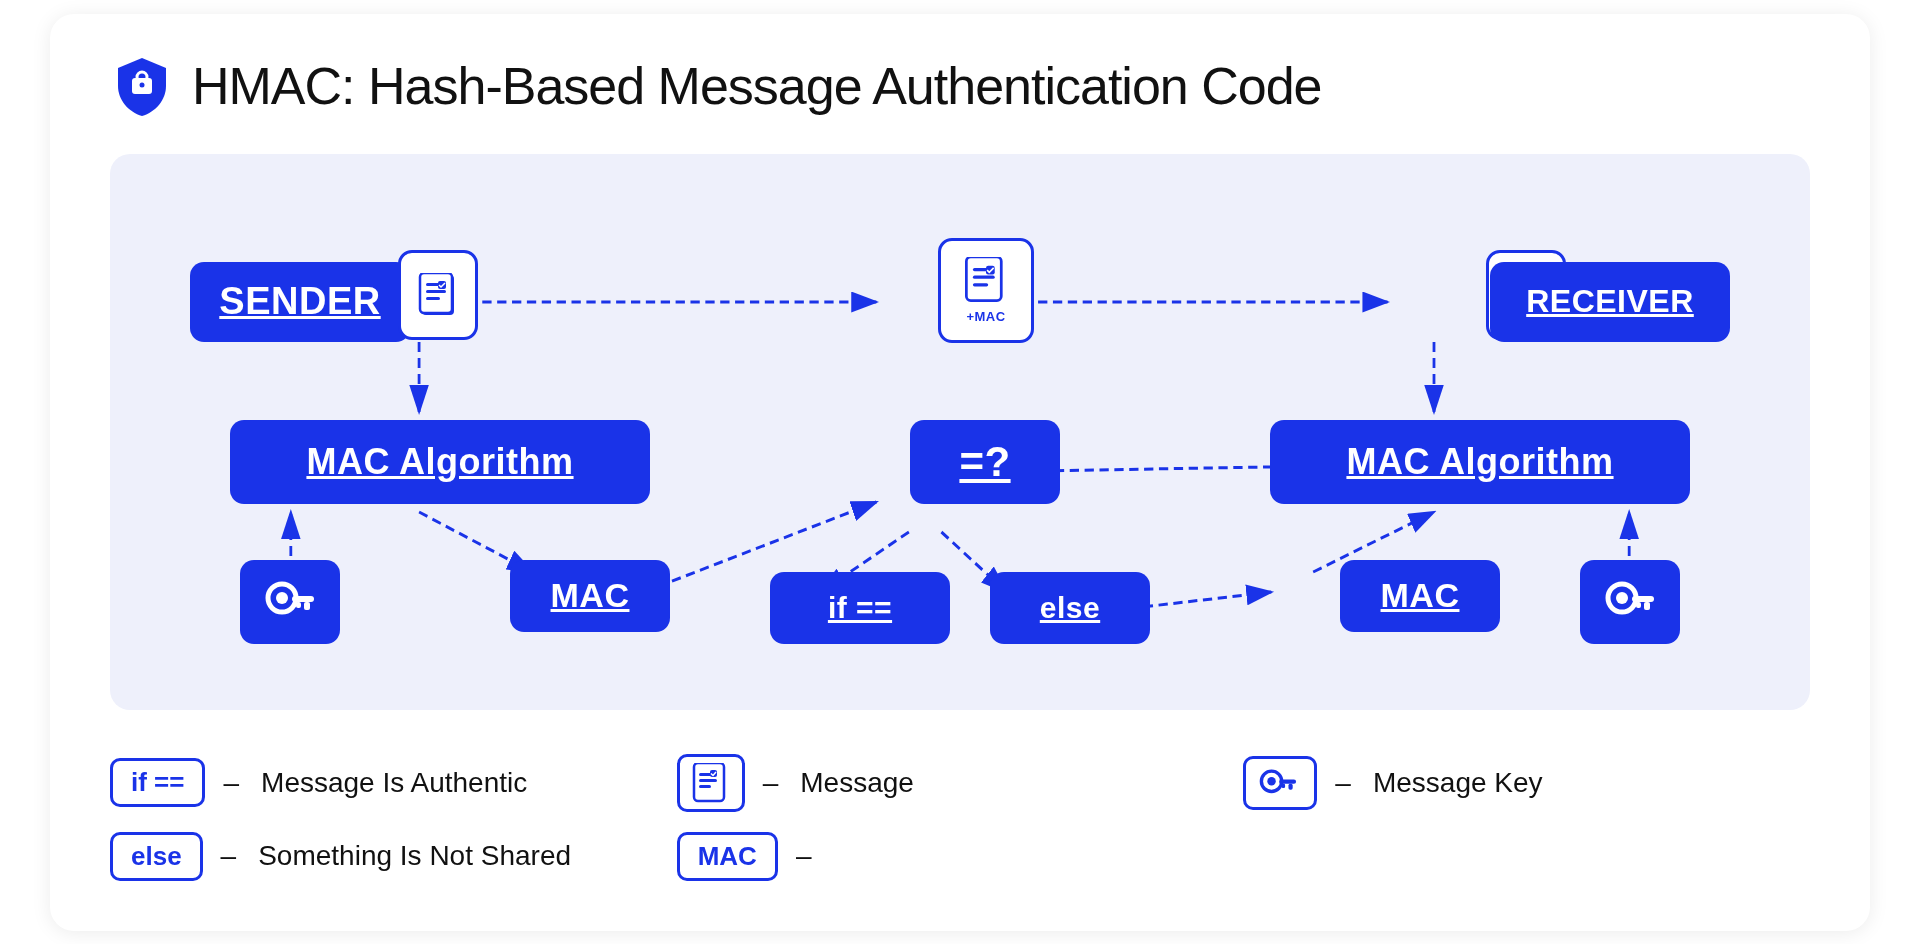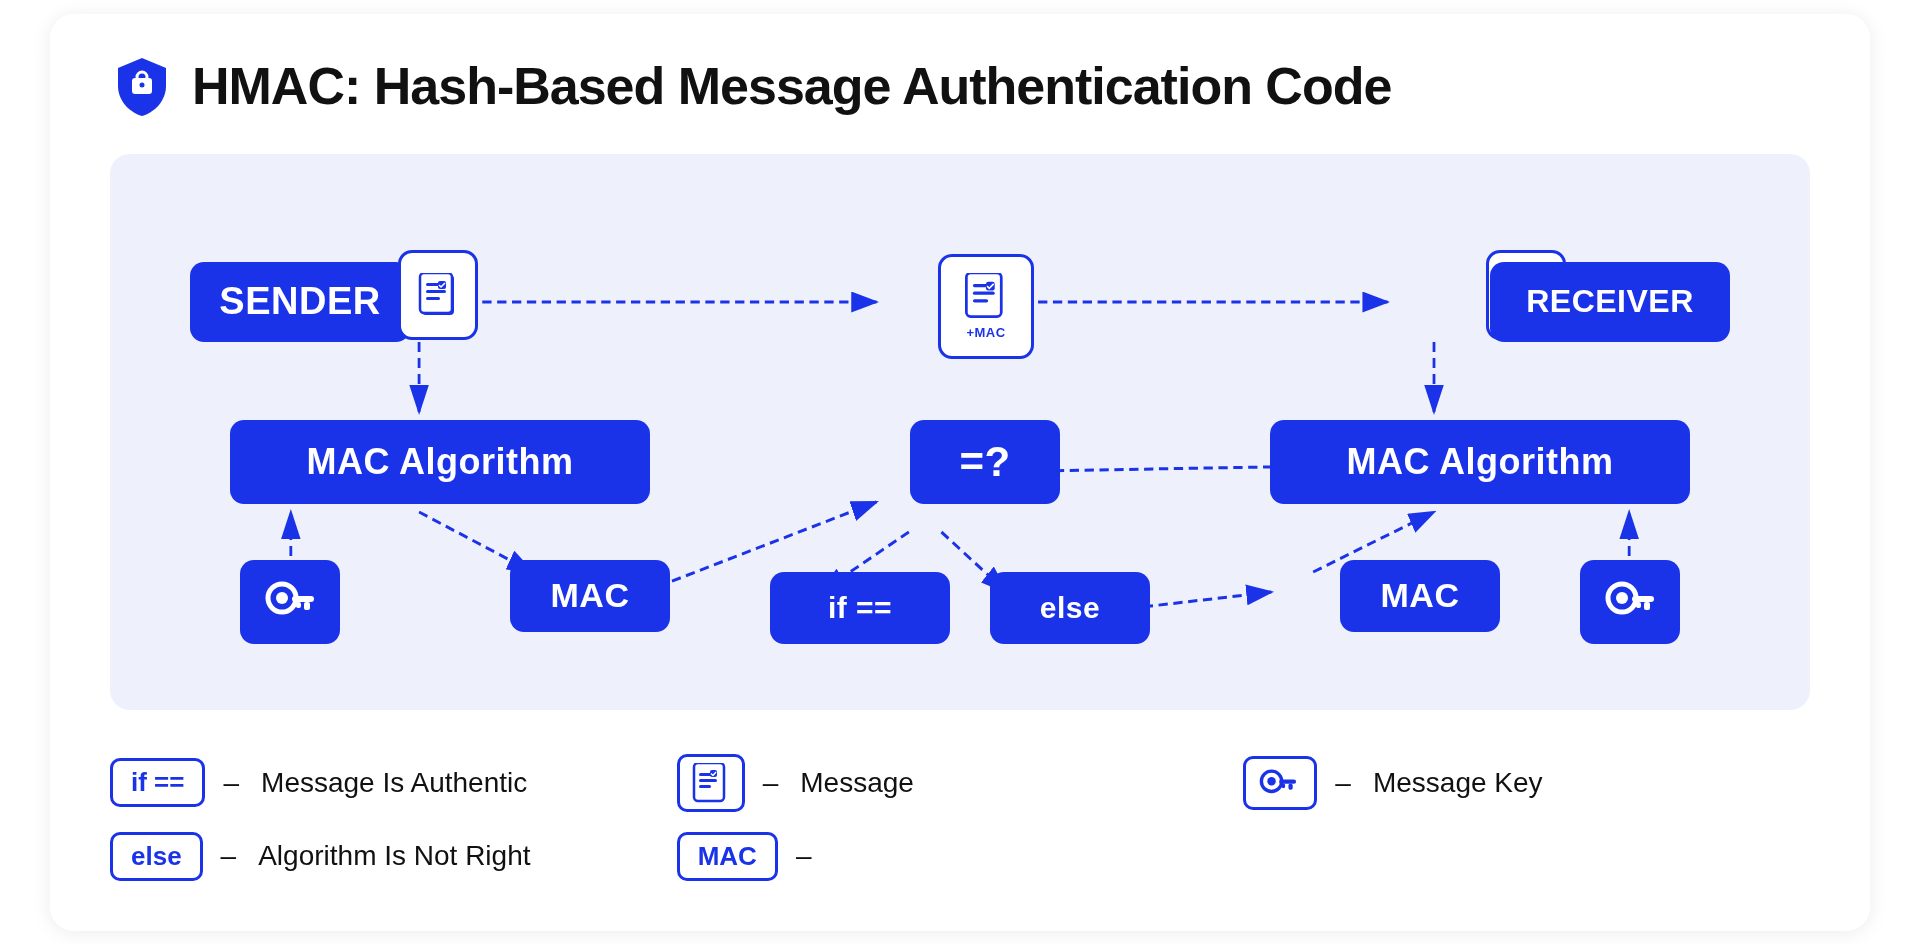--- a/index.html
+++ b/index.html
@@ -25,21 +25,21 @@
       gap: 18px;
       margin-bottom: 36px;
     }
     .title-icon {
       width: 64px;
       height: 64px;
       flex-shrink: 0;
     }
     .title-text {
       font-size: 52px;
-      font-weight: 700;
+      font-weight: 400;
       color: #111;
       letter-spacing: -1px;
       text-align: right;
     }
     
     .diagram-area {
       background: #eef0fb;
       border-radius: 20px;
       padding: 48px 60px 48px 60px;
       position: relative;
@@ -64,20 +64,21 @@
       background: #1a33e8;
       color: #fff;
       border-radius: 14px;
       display: flex;
       align-items: center;
       justify-content: center;
       font-weight: 900;
       font-size: 32px;
       letter-spacing: 0.5px;
       white-space: nowrap;
+      text-decoration: underline;
     }
     
     .icon-box {
       position: absolute;
       background: #fff;
       border: 3px solid #1a33e8;
       border-radius: 14px;
       display: flex;
       flex-direction: column;
       align-items: center;
@@ -198,21 +199,21 @@
           <rect x="4" y="2" width="32" height="40" rx="4" fill="#1a33e8"></rect>
           <rect x="2" y="0" width="32" height="40" rx="4" fill="white" stroke="#1a33e8" stroke-width="2.5"></rect>
           <rect x="8" y="10" width="16" height="3" rx="1.5" fill="#1a33e8"></rect>
           <rect x="8" y="17" width="20" height="3" rx="1.5" fill="#1a33e8"></rect>
           <rect x="8" y="24" width="14" height="3" rx="1.5" fill="#1a33e8"></rect>
           <rect x="20" y="8" width="8" height="8" rx="2" fill="#1a33e8"></rect>
           <path d="M21 12 L23 14 L27 10" stroke="white" stroke-width="1.5" fill="none"></path>
         </svg>
       </div>
 
-      <div class="icon-box" style="left:768px; top:52px; width:96px; height:105px; border-color:#1a33e8; border-width:3px;align-items:center;">
+      <div class="icon-box" style="left:768px; top:36px; width:96px; height:105px; border-color:#1a33e8; border-width:3px;align-items:center;">
         <svg width="44" height="48" viewBox="0 0 40 44">
           <rect x="2" y="0" width="32" height="40" rx="4" fill="white" stroke="#1a33e8" stroke-width="2.5"></rect>
           <rect x="8" y="10" width="16" height="3" rx="1.5" fill="#1a33e8"></rect>
           <rect x="8" y="17" width="20" height="3" rx="1.5" fill="#1a33e8"></rect>
           <rect x="8" y="24" width="14" height="3" rx="1.5" fill="#1a33e8"></rect>
           <rect x="20" y="8" width="8" height="8" rx="2" fill="#1a33e8"></rect>
           <path d="M21 12 L23 14 L27 10" stroke="white" stroke-width="1.5" fill="none"></path>
         </svg>
         <div class="mac-label">+MAC</div>
       </div>
@@ -316,21 +317,21 @@
           <rect x="28" y="19" width="4" height="5" rx="1.5" fill="#1a33e8"></rect>
         </svg>
       </div>
       <span class="dash">–</span>
       <span>Message Key</span>
     </div>
 
     <div class="legend-item">
       <div class="legend-box">else</div>
       <span class="dash">–</span>
-      <span>Algorithm Is Not Right</span>
+      <span>Something Is Not Shared</span>
     </div>
 
     <div class="legend-item">
       <div class="legend-box">MAC</div>
       <span class="dash">–</span>
     </div>
 
     <div></div>
   </div>
 </div>

